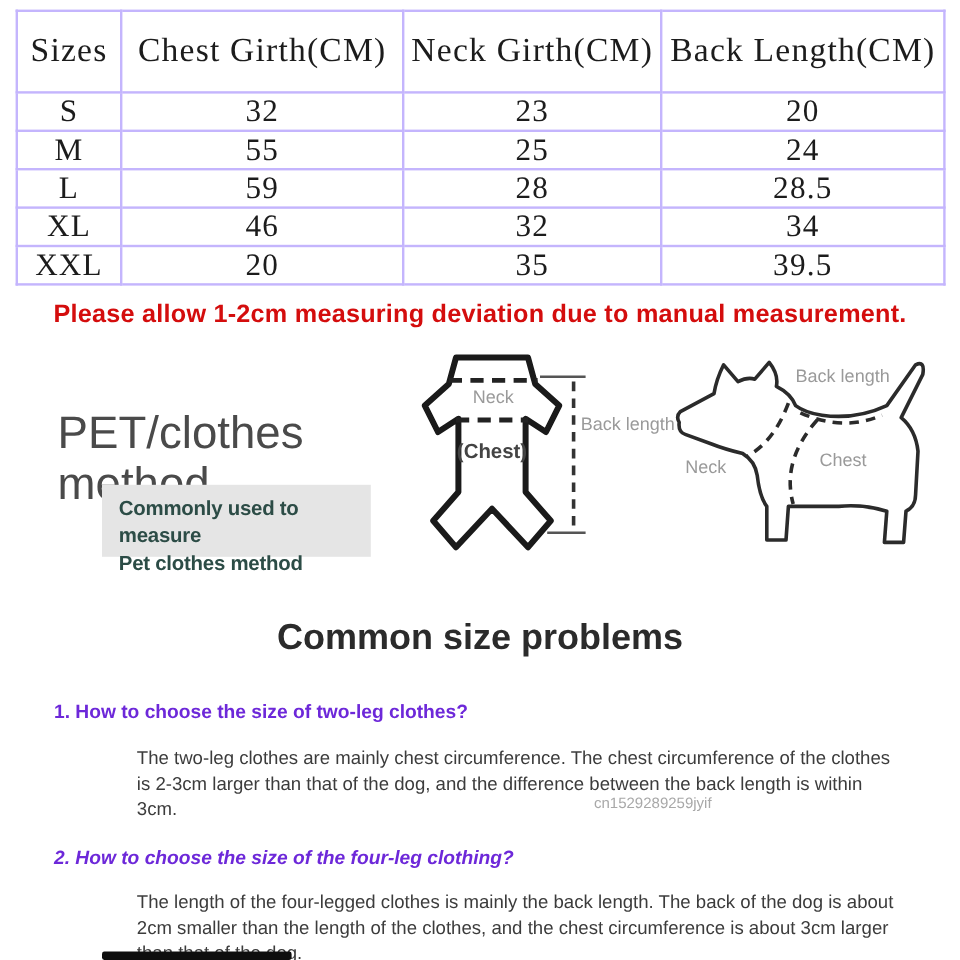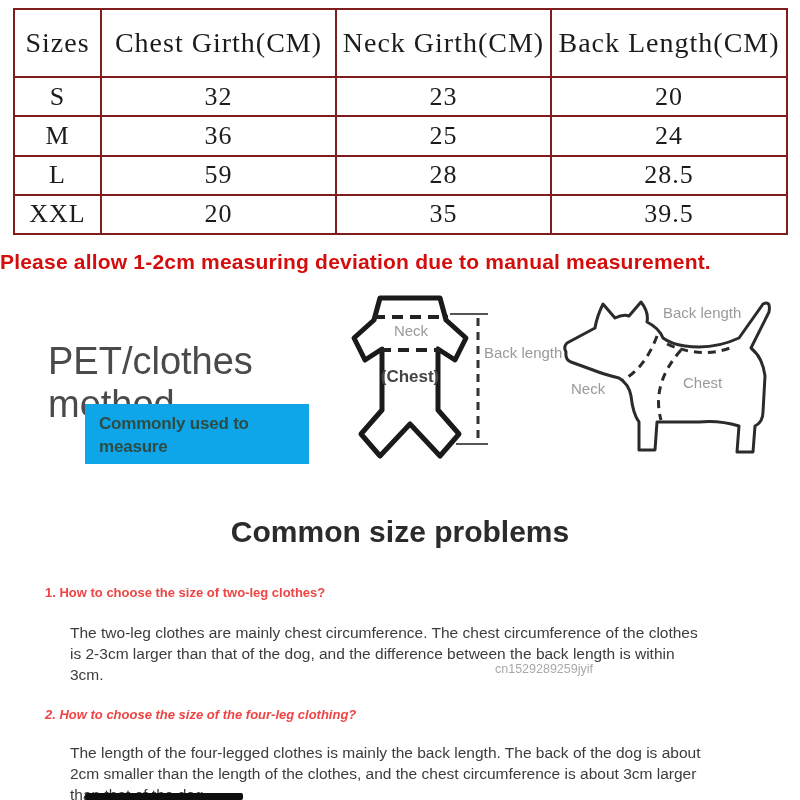--- a/index.html
+++ b/index.html
@@ -7,53 +7,53 @@
     width:800px;height:800px;position:relative;background:#ffffff;
     font-family:"Liberation Sans", sans-serif;overflow:hidden;
   }
   
   .size-table{
     position:absolute;left:13px;top:8px;width:773px;height:227px;
     border-collapse:collapse;table-layout:fixed;
     font-family:"Liberation Serif", serif;color:#1c1c1c;
   }
   .size-table th,.size-table td{
-    border:2px solid #7f1d1d;text-align:center;vertical-align:middle;
+    border:2px solid #c4b5fd;text-align:center;vertical-align:middle;
     padding:0;font-weight:normal;letter-spacing:1px;
   }
   .size-table thead th{height:66px;font-size:28px;}
   .size-table tbody td{height:27px;font-size:26px;}
   
   .deviation-note{
-    position:absolute;left:0;top:250px;width:800px;text-align:left;
+    position:absolute;left:0;top:250px;width:800px;text-align:center;
     color:#d40d0d;font-size:21px;font-weight:bold;letter-spacing:0.2px;
   }
   
   .method-title{
     position:absolute;left:48px;top:340px;width:300px;
     color:#4a4a4a;font-size:38px;font-weight:400;
   }
   .method-highlight{
     position:absolute;left:85px;top:404px;width:224px;height:60px;
-    background:#0ea5e9;color:#2c4c46;font-size:17px;font-weight:bold;
+    background:#e5e5e5;color:#2c4c46;font-size:17px;font-weight:bold;
     line-height:23px;padding:8px 0 0 14px;box-sizing:border-box;letter-spacing:-0.2px;
   }
   .garment-svg{position:absolute;left:338px;top:292px;}
   .dog-svg{position:absolute;left:553px;top:292px;}
   .diagram-label{fill:#9a9a9a;font-family:"Liberation Sans",sans-serif;font-size:15px;}
   .diagram-label-dark{fill:#444444;font-family:"Liberation Sans",sans-serif;font-size:17px;font-weight:bold;}
   
   .faq-title{
     position:absolute;left:0;top:515px;width:800px;text-align:center;
     color:#2b2b2b;font-size:30px;font-weight:700;
   }
-  .faq-q{position:absolute;color:#ef4444;font-size:13px;font-weight:bold;}
+  .faq-q{position:absolute;color:#6d28d9;font-size:16px;font-weight:bold;}
   .faq-q1{left:45px;top:585px;}
   .faq-q2{left:45px;top:707px;font-style:italic;}
-  .faq-a{position:absolute;color:#3c3c3c;font-size:15.5px;line-height:21px;}
+  .faq-a{position:absolute;color:#3c3c3c;font-size:15.5px;line-height:21px;margin-left:44px;}
   .faq-a1{left:70px;top:622px;width:640px;}
   .faq-a2{left:70px;top:742px;width:660px;}
   .watermark{
     position:absolute;left:495px;top:662px;color:#a8a8a8;font-size:12.5px;
   }
   .cropped-black-bar{
     position:absolute;left:85px;top:793px;width:158px;height:7px;
     background:#0e0e0e;border-radius:2px;
   }
 </style>
@@ -77,45 +77,52 @@
   </thead>
   <tbody>
     <tr>
       <td>S</td>
       <td>32</td>
       <td>23</td>
       <td>20</td>
     </tr>
     <tr>
       <td>M</td>
-      <td>36</td>
+      <td>55</td>
       <td>25</td>
       <td>24</td>
     </tr>
     <tr>
       <td>L</td>
       <td>59</td>
       <td>28</td>
       <td>28.5</td>
+    </tr>
+    <tr>
+      <td>XL</td>
+      <td>46</td>
+      <td>32</td>
+      <td>34</td>
     </tr>
     <tr>
       <td>XXL</td>
       <td>20</td>
       <td>35</td>
       <td>39.5</td>
     </tr>
   </tbody>
 </table>
 
 <div class="deviation-note">Please allow 1-2cm measuring deviation due to manual measurement.</div>
 
 <div class="method-title">PET/clothes method</div>
 
 <div class="method-highlight">
   <div>Commonly used to measure</div>
+  <div>Pet clothes method</div>
 </div>
 
 <svg class="garment-svg" width="225" height="190" viewBox="0 0 225 190">
   <g>
     <path d="M42,6 L102,6 L108,28 L128,46 L117,68 L100,57 L100,118 L121,142 L102,164 L72,132 L42,164 L23,142 L44,118 L44,57 L27,68 L16,46 L36,28 Z" fill="#ffffff" stroke="#1a1a1a" stroke-width="5" stroke-linejoin="round"></path>
     <path d="M36,25 L110,25" stroke="#222222" stroke-width="4" stroke-dasharray="11,7" fill="none"></path>
     <path d="M42,58 L102,58" stroke="#222222" stroke-width="4" stroke-dasharray="11,7" fill="none"></path>
     <path d="M112,22 L150,22" stroke="#555555" stroke-width="2" fill="none"></path>
     <path d="M140,26 L140,150" stroke="#333333" stroke-width="3" stroke-dasharray="8,6" fill="none"></path>
     <path d="M118,152 L150,152" stroke="#555555" stroke-width="2" fill="none"></path>

